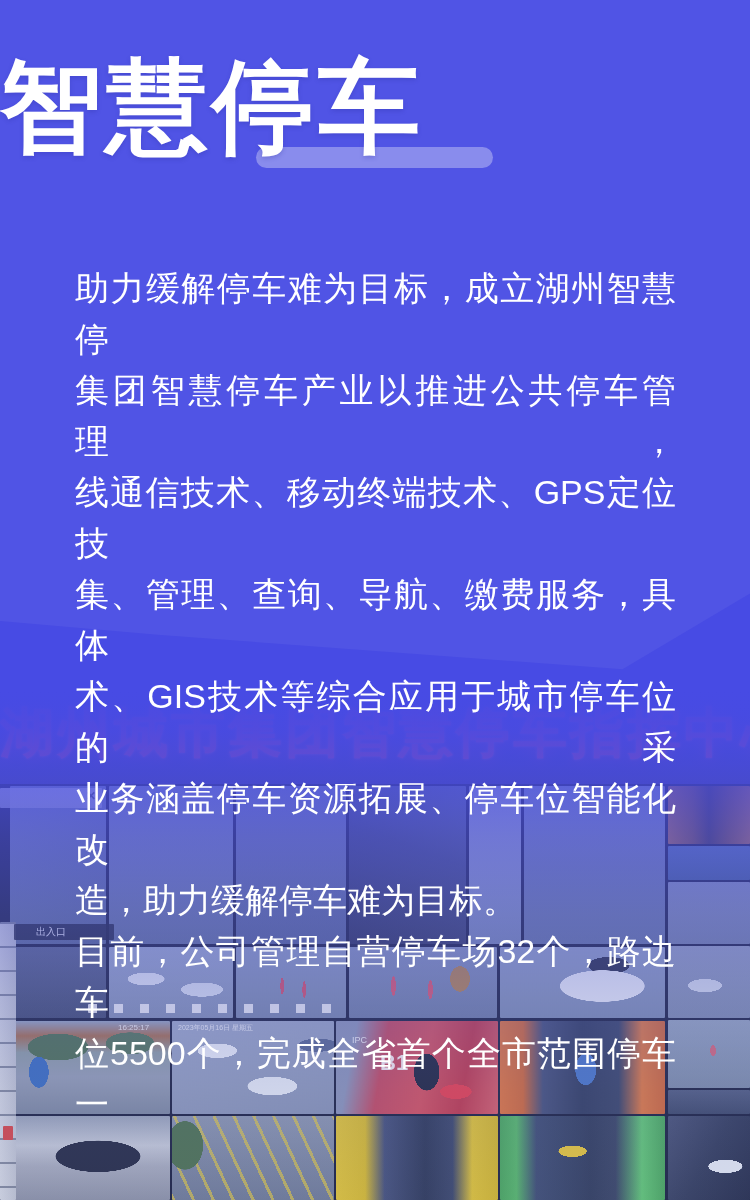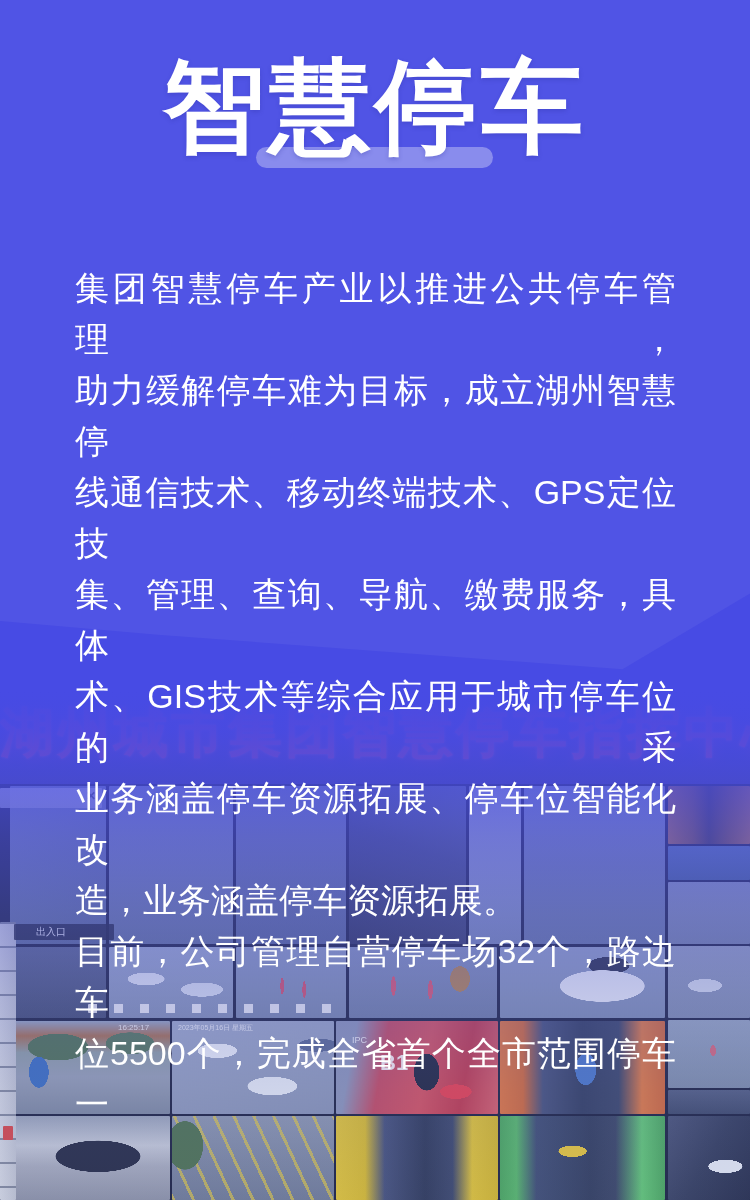--- a/index.html
+++ b/index.html
@@ -15,21 +15,21 @@
     clip-path:polygon(0 0,100% 0,100% 86%,83% 97%,21% 92%,0 90%);
     pointer-events:none;
   }
   
   .title-wrap{position:absolute;left:0;top:48px;width:750px;height:140px;}
   .title-pill{
     position:absolute;left:256px;top:99px;width:237px;height:21px;
     border-radius:11px;background:rgba(255,255,255,0.33);
   }
   .title-text{
-    position:relative;width:100%;text-align:center;
+    position:relative;width:100%;text-align:left;
     font-size:102px;line-height:120px;font-weight:bold;letter-spacing:4px;
     color:#ffffff;font-family:"Liberation Serif","DejaVu Serif",serif;
     text-shadow:0 2px 4px rgba(40,44,150,0.25);
   }
   
   .body-text{
     position:absolute;left:75px;top:263px;width:601px;
     font-size:34px;line-height:51px;color:#ffffff;z-index:6;
   }
   .body-text .line{white-space:nowrap;}
@@ -121,24 +121,24 @@
   </div>
 
   <div class="photo-overlay"></div>
 
   <div class="title-wrap">
     <div class="title-pill"></div>
     <div class="title-text">智慧停车</div>
   </div>
 
   <div class="body-text" id="body-text">
+      <div class="line just">助力缓解停车难为目标，成立湖州智慧停</div>
       <div class="line just">集团智慧停车产业以推进公共停车管理，</div>
-      <div class="line just">助力缓解停车难为目标，成立湖州智慧停</div>
       <div class="line just">线通信技术、移动终端技术、GPS定位技</div>
       <div class="line just">集、管理、查询、导航、缴费服务，具体</div>
       <div class="line just">术、GIS技术等综合应用于城市停车位的采</div>
       <div class="line just">业务涵盖停车资源拓展、停车位智能化改</div>
-      <div class="line">造，业务涵盖停车资源拓展。</div>
+      <div class="line">造，助力缓解停车难为目标。</div>
       <div class="line just">目前，公司管理自营停车场32个，路边车</div>
       <div class="line just">位5500个，完成全省首个全市范围停车一</div>
     </div>
 
 </div>
 
 </body></html>

